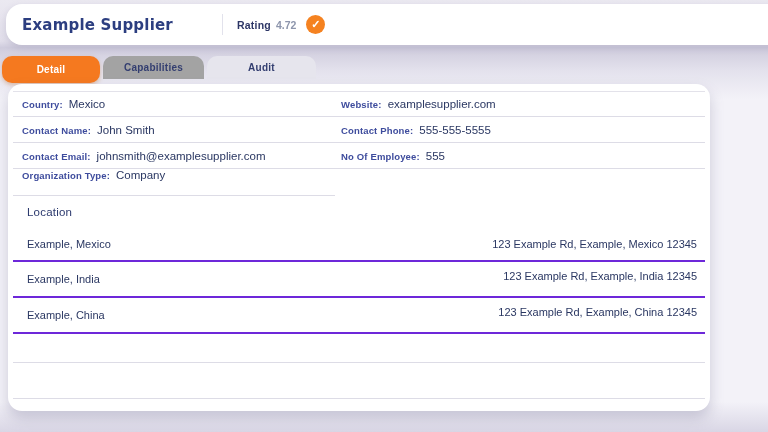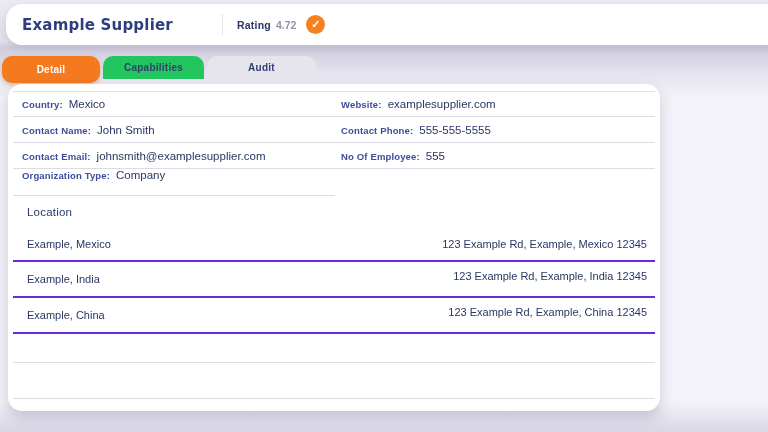--- a/index.html
+++ b/index.html
@@ -40,26 +40,26 @@
     height:23px; display:flex; align-items:center; justify-content:center;
     font-size:10px; font-weight:700; letter-spacing:0.25px;
     color:#333e70; border-radius:10px 10px 0 0; cursor:pointer;
   }
   .tab-active {
     height:27px; background:#f5791f; color:#ffffff; border-radius:10px;
     box-shadow:0 2px 4px rgba(190,100,30,0.35);
     text-align:center;
   }
   .tab-detail { width:98px; }
-  .tab-capabilities { width:101px; background:#22c55e; }
+  .tab-capabilities { width:101px; background:#a3a3a3; }
   .tab-audit { width:109px; background:#e6e5ed; }
 
   
   .content-card {
-    position:absolute; left:8px; top:84px; width:652px; height:327px;
+    position:absolute; left:8px; top:84px; width:702px; height:327px;
     background:#ffffff; border-radius:14px;
     box-shadow:0 7px 14px rgba(105,100,135,0.28);
   }
   .rows { margin:7px 5px 0 5px; }
 
   .frow { display:flex; align-items:center; height:26px; border-bottom:1px solid #dddce6; }
   .frow-top { border-top:1px solid #e3e2ea; }
   .fcell { display:flex; align-items:baseline; gap:6px; }
   .fcell-left  { width:314px; padding-left:9px; }
   .fcell-right { flex:1; padding-left:14px; }

